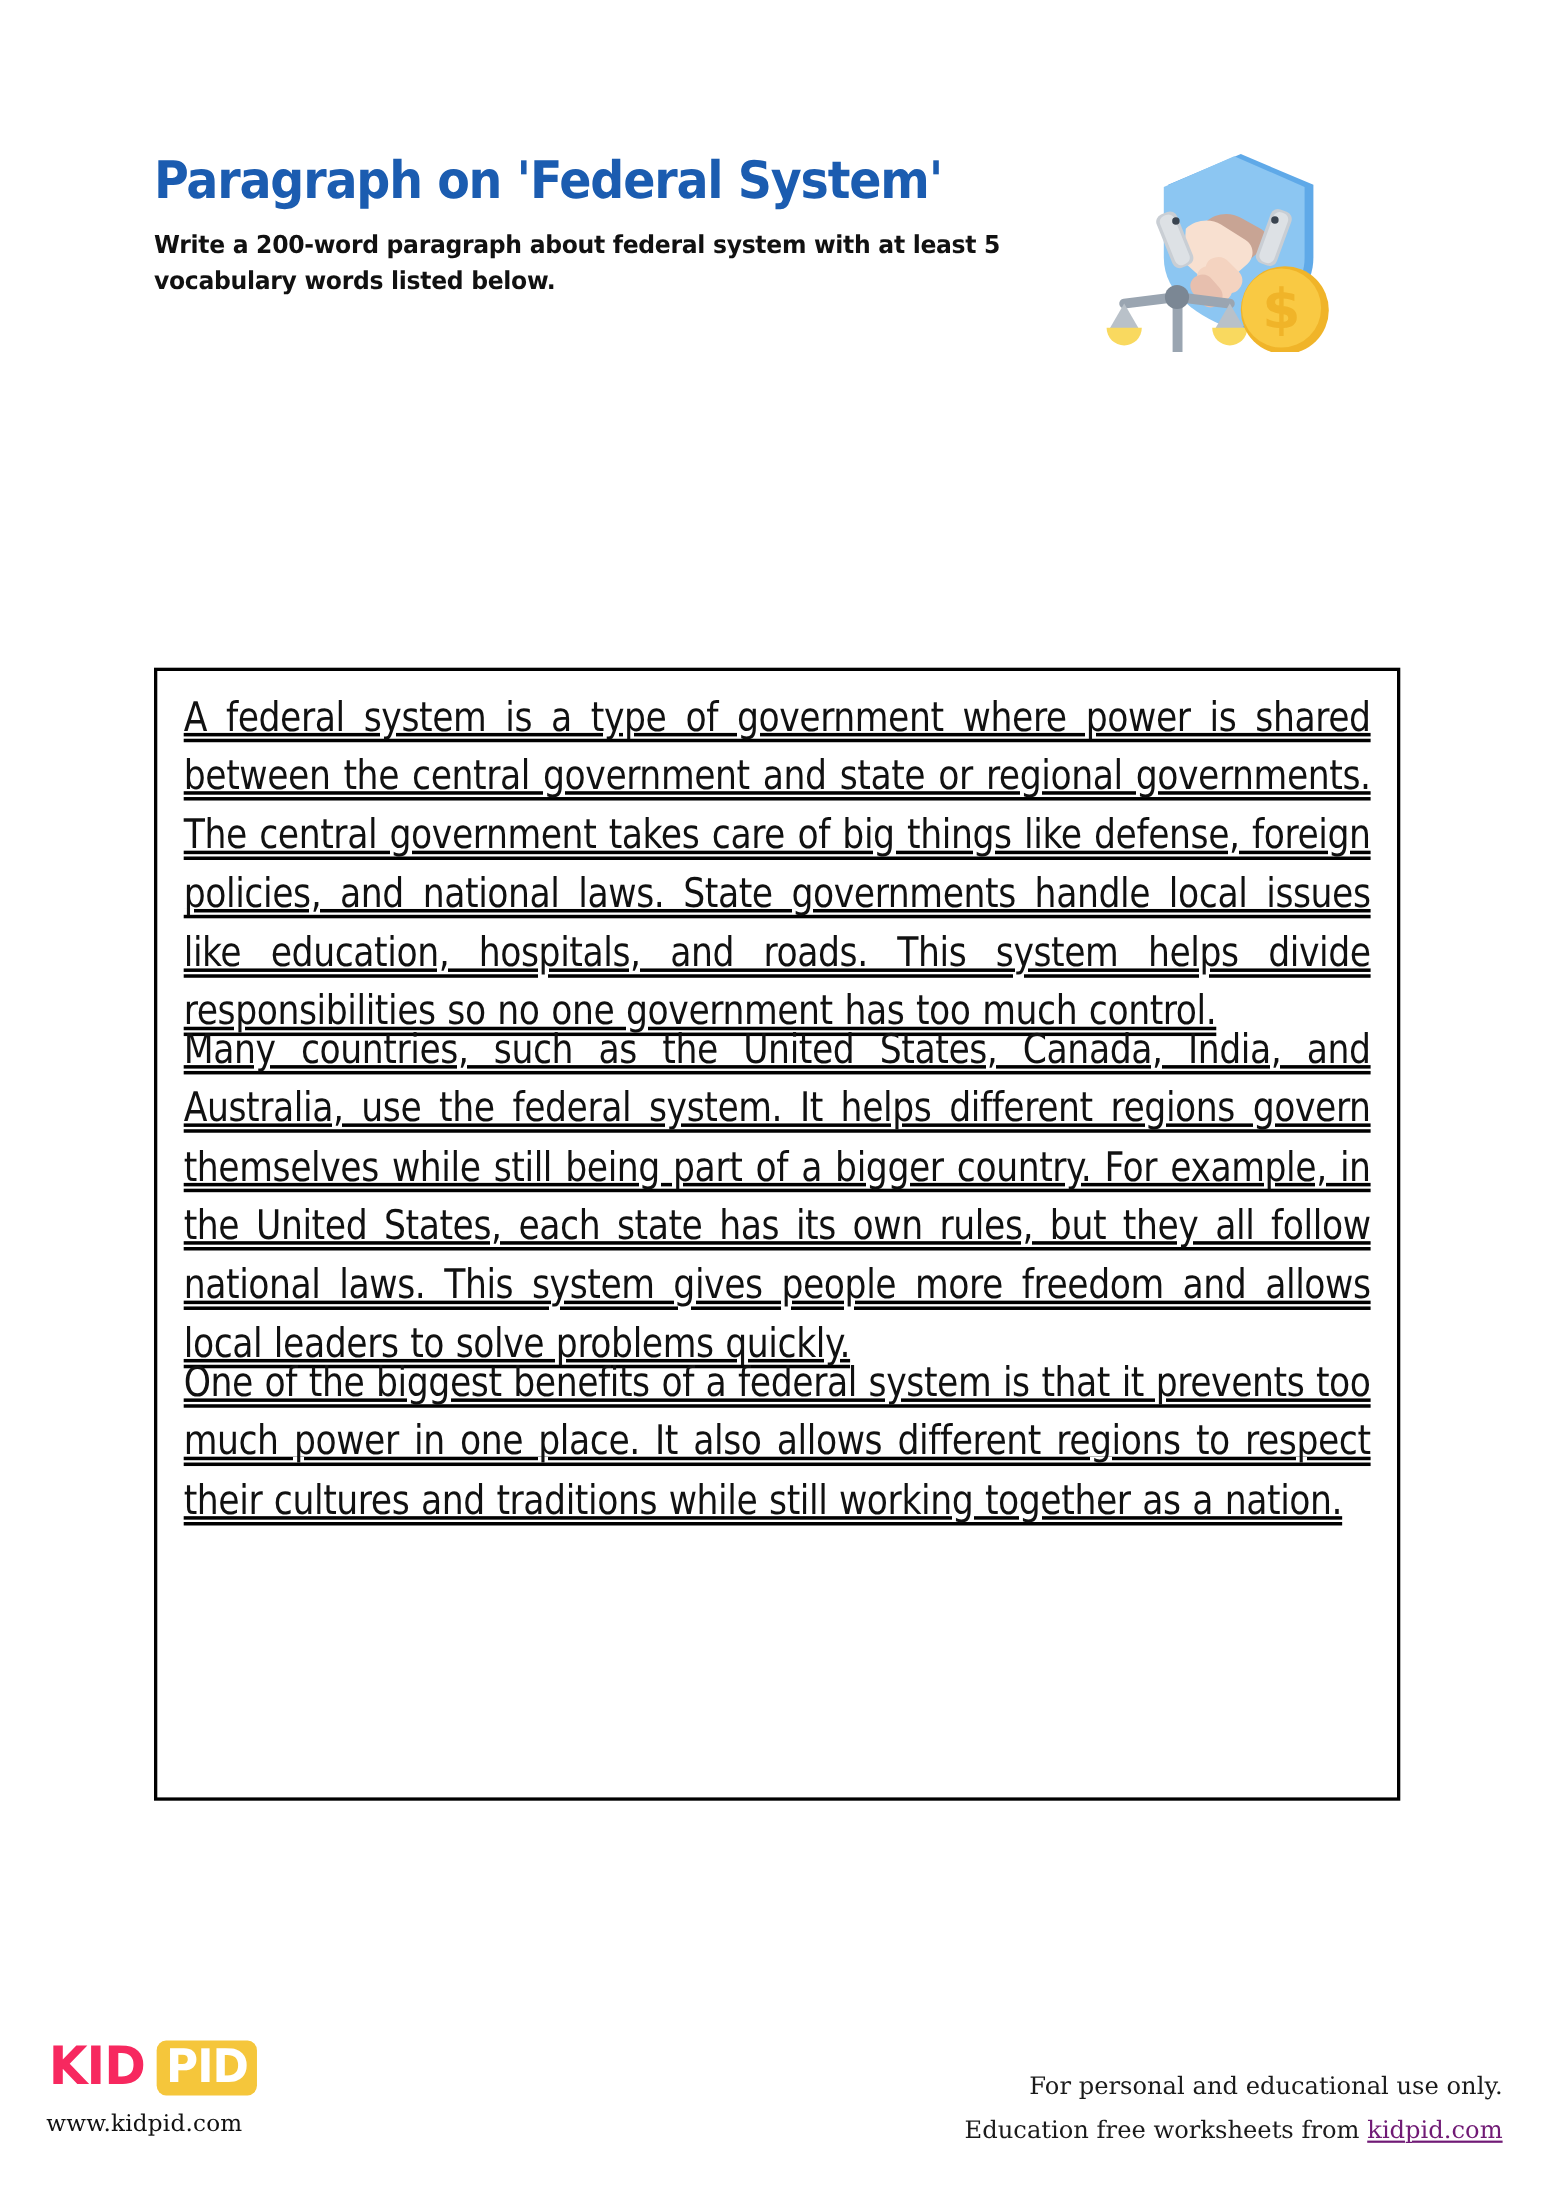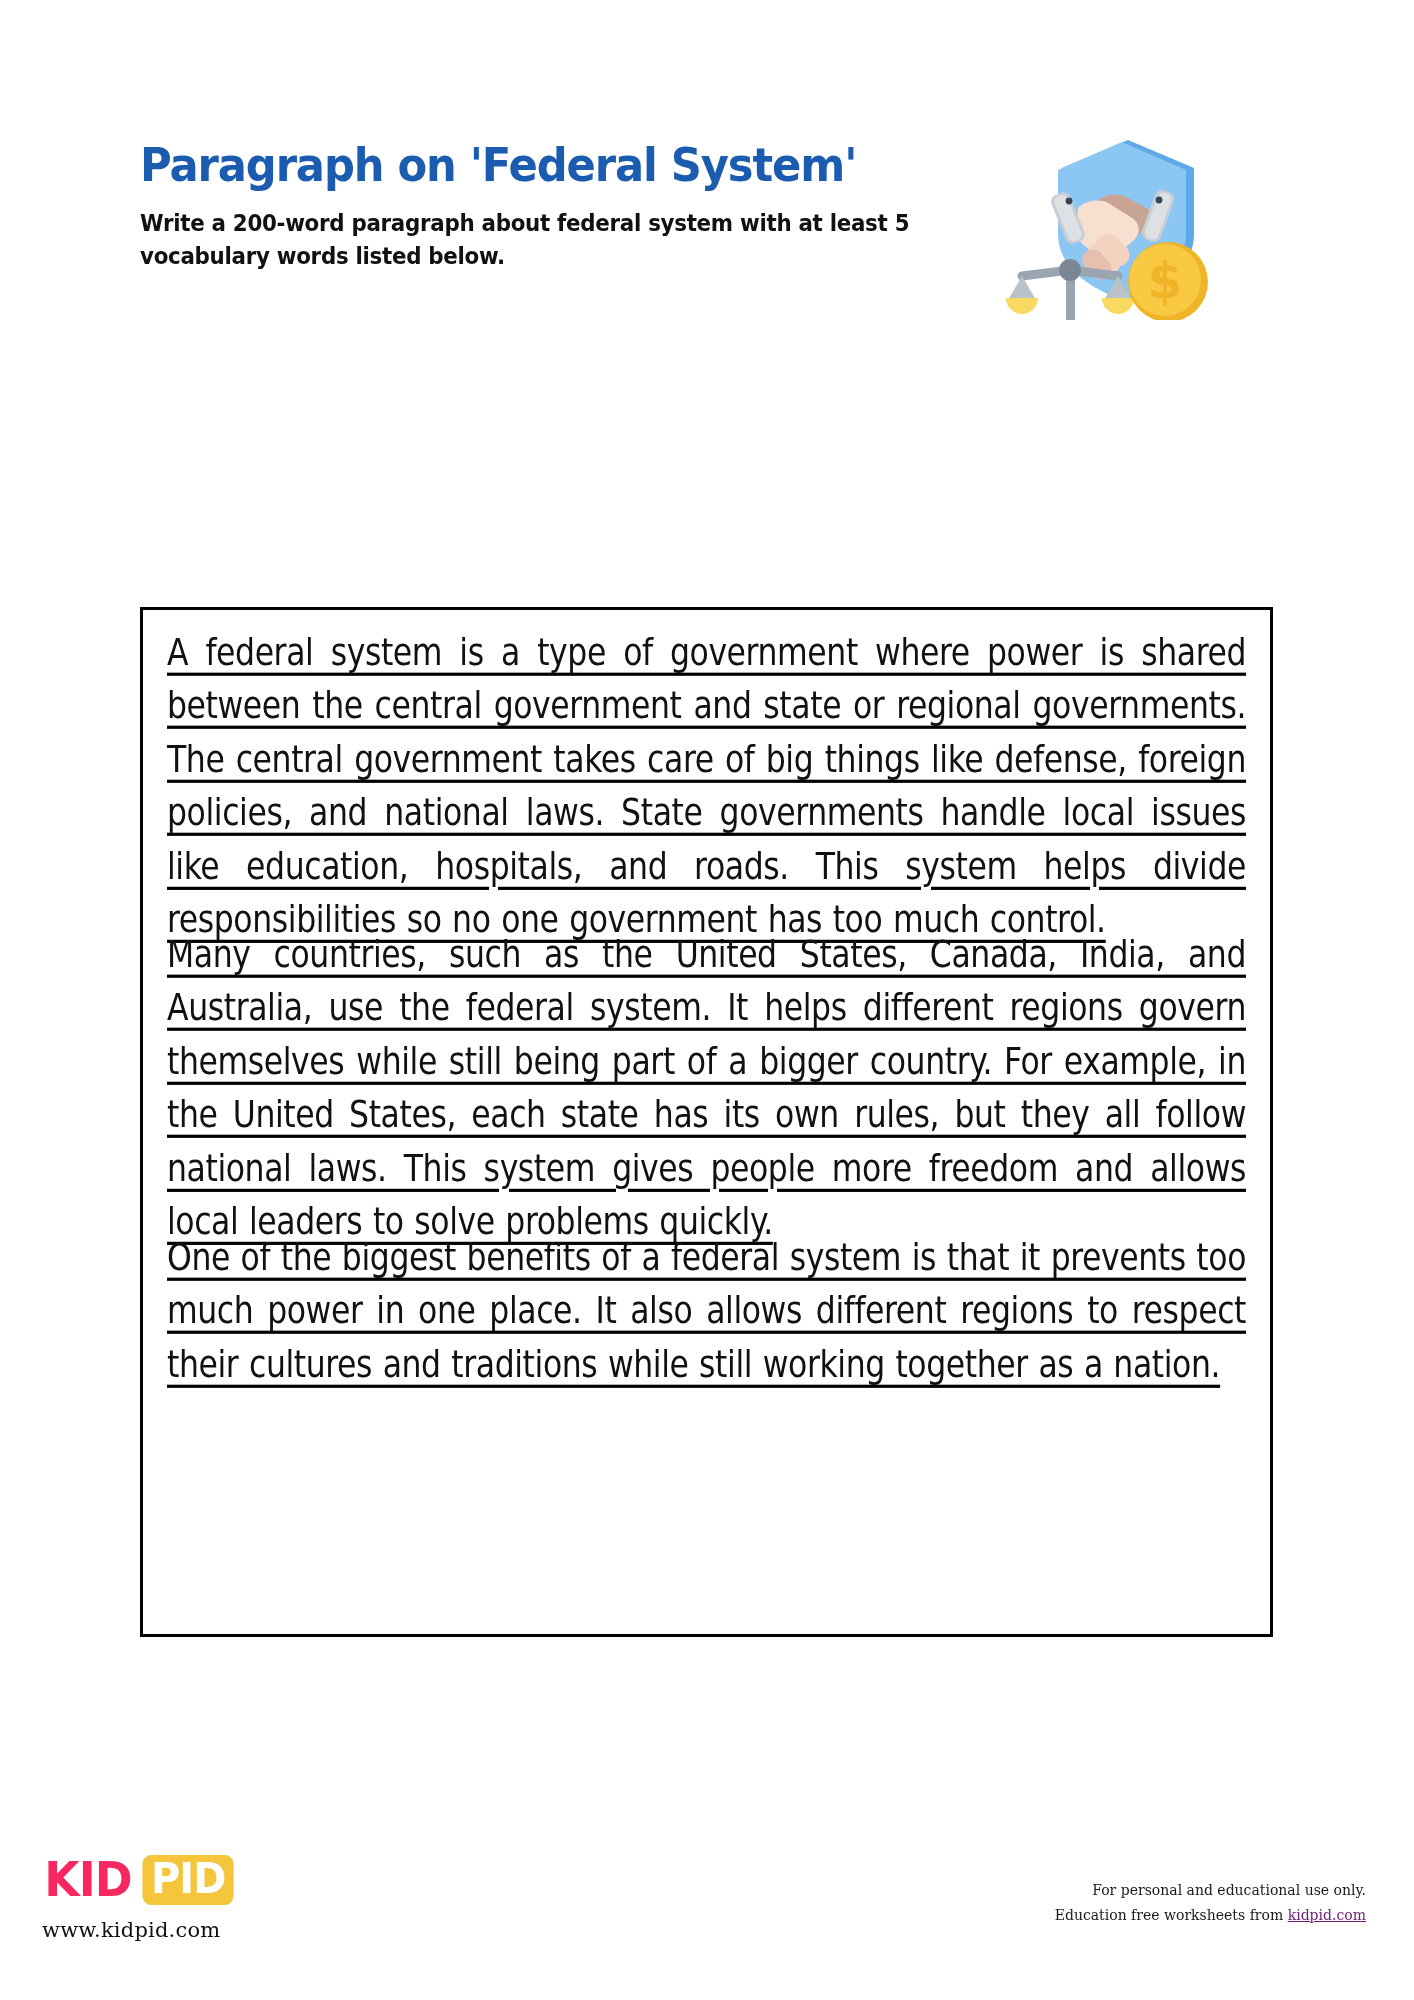--- a/index.html
+++ b/index.html
@@ -97,20 +97,21 @@
   .writing-box {
     position: absolute;
     left: 140px;
     top: 607px;
     width: 1133px;
     height: 1030px;
     border: 3px solid #000000;
     box-sizing: border-box;
     padding: 16px 24px 10px 24px;
     overflow: hidden;
+    text-decoration: underline;
   }
   .para {
     margin: 0;
     font-family: "DejaVu Sans Condensed", "DejaVu Sans", sans-serif;
     font-size: 35px;
     line-height: 50.4px;
     color: #111111;
     text-align: justify;
     text-align-last: left;
     text-decoration: underline;
@@ -165,21 +166,21 @@
     color: #111111;
     letter-spacing: 0.2px;
   }
 
   .footer-note {
     position: absolute;
     right: 48px;
     top: 1878px;
     text-align: right;
     font-family: "DejaVu Serif", serif;
-    font-size: 14px;
+    font-size: 22px;
     color: #1a1a1a;
     line-height: 1.8;
   }
   .footer-note .link {
     text-decoration: underline;
   }
 </style>
 </head>
 <body>
 

